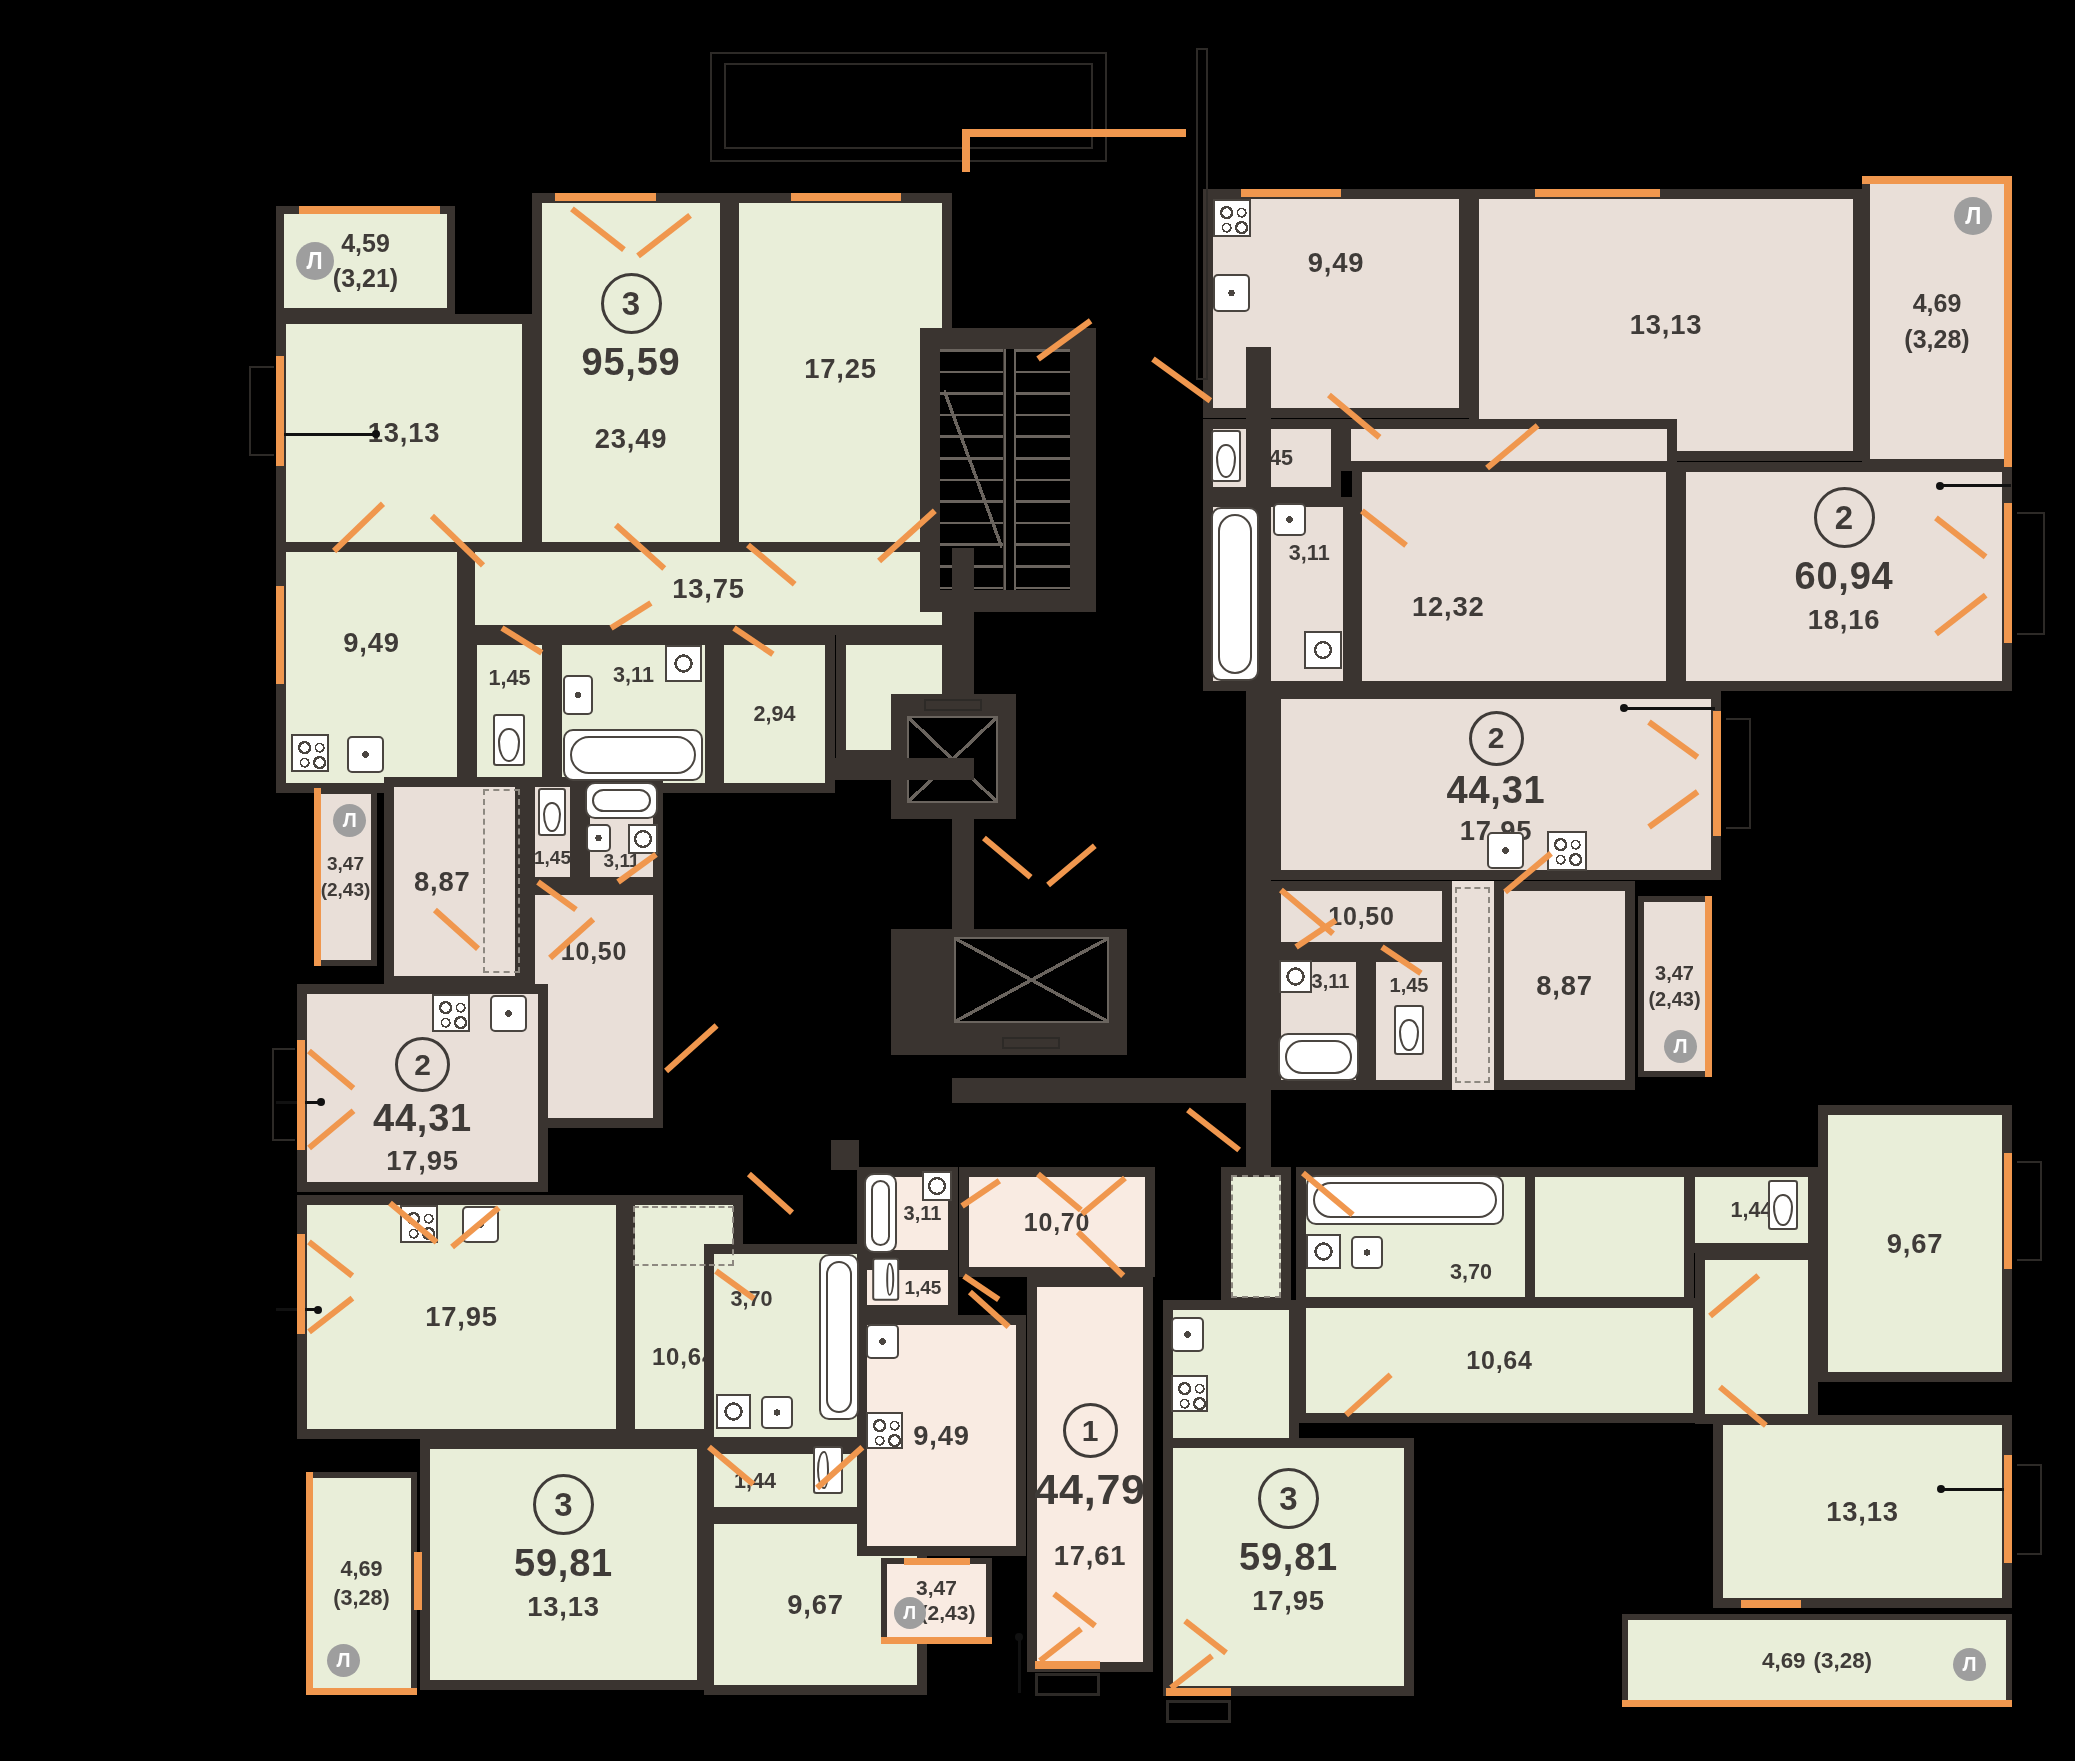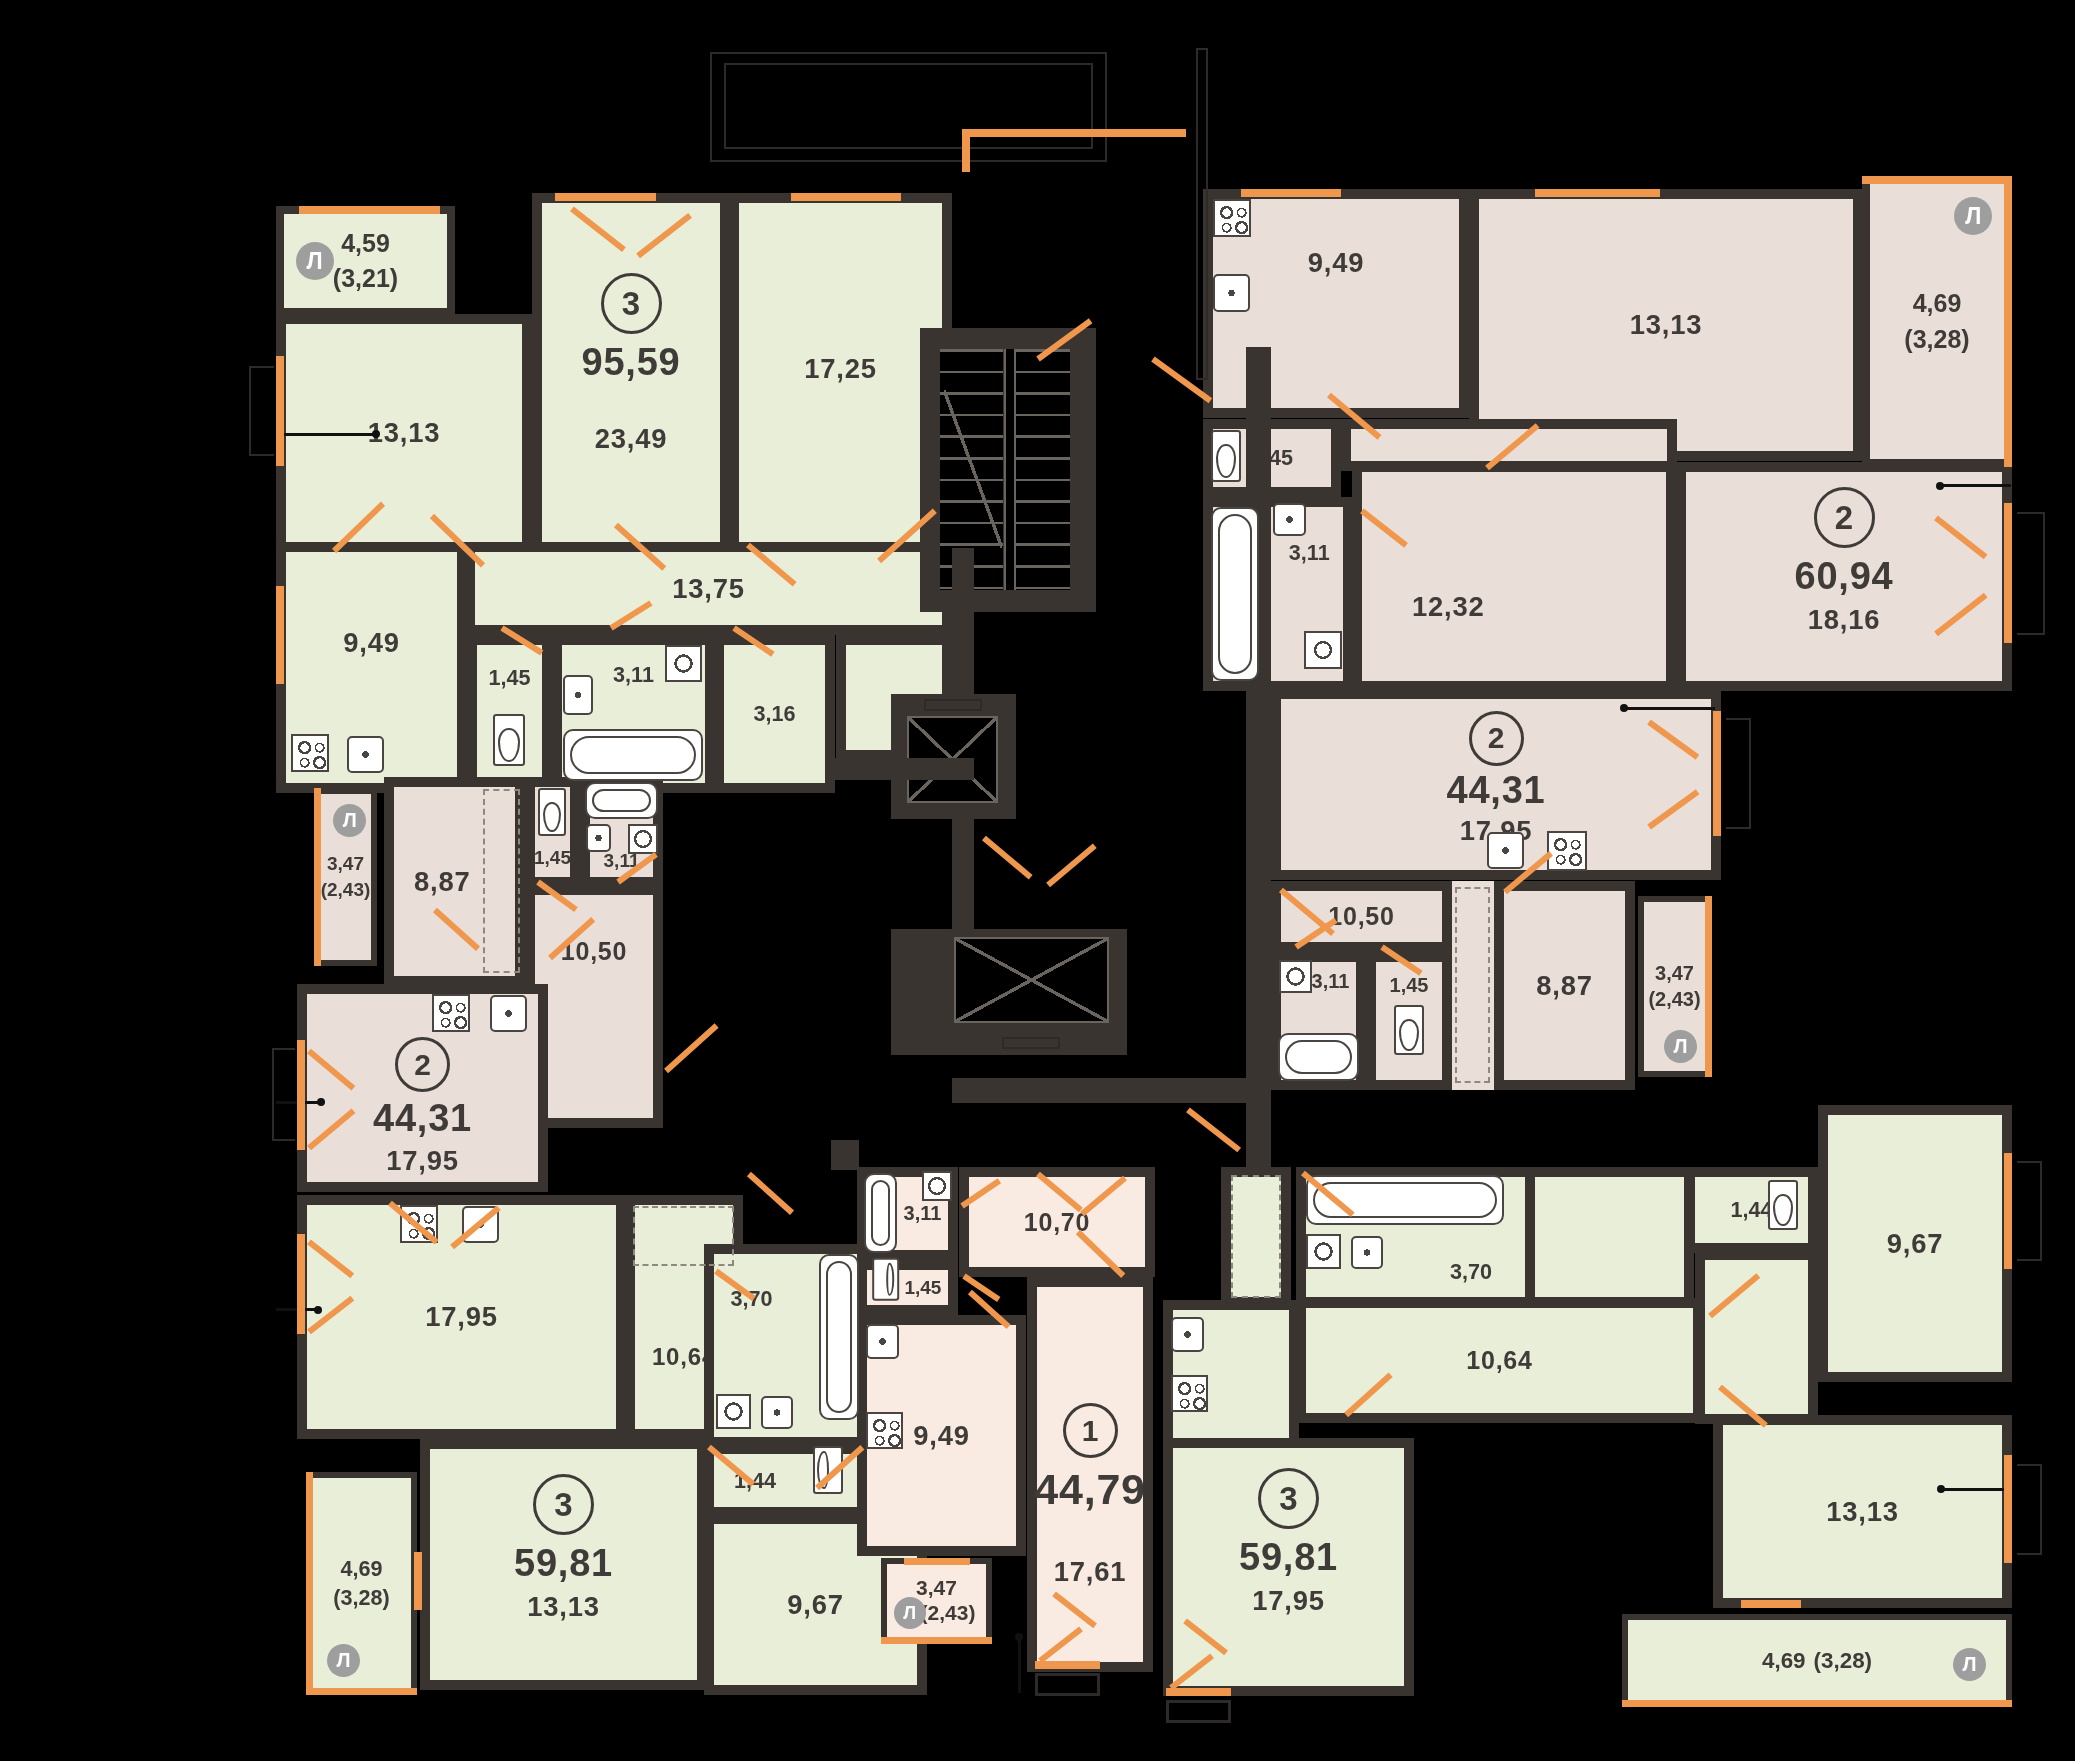--- a/index.html
+++ b/index.html
@@ -83,21 +83,21 @@
     <span class="sub">1,45</span>
   </div>
   <div class="fx toilet" style="left:493px;top:714px;width:32px;height:52px;"></div>
   <div class="room green" style="left:552px;top:635px;width:163px;height:158px;justify-content:flex-start;padding-top:16.6px;">
     <span class="sub">3,11</span>
   </div>
   <div class="fx washer" style="left:665px;top:645px;width:37px;height:37px;"></div>
   <div class="fx sink" style="left:563px;top:675px;width:30px;height:40px;"></div>
   <div class="fx tub" style="left:563px;top:729px;width:140px;height:52px;"></div>
   <div class="room green" style="left:714px;top:635px;width:121px;height:158px;">
-    <span class="sub">3,16</span>
+    <span class="sub">2,94</span>
   </div>
   <div class="room green" style="left:836px;top:635px;width:116px;height:125px;"></div>
 
   <div class="ob" style="left:276px;top:356px;width:8.3px;height:110px;"></div>
   <div class="bracket" style="left:249px;top:366px;width:25px;height:90px;border-right:none;"></div>
   <div class="ob" style="left:276px;top:586px;width:8.3px;height:98px;"></div>
   <div class="ob" style="left:555px;top:193px;width:101px;height:8.3px;"></div>
   <div class="ob" style="left:791px;top:193px;width:110px;height:8.3px;"></div>
   <div class="door" style="left:572px;top:206px;width:66px;transform:rotate(38deg);"></div>
   <div class="door" style="left:638px;top:253px;width:66px;transform:rotate(-38deg);"></div>
@@ -314,21 +314,21 @@
   <div class="room pink" style="left:857px;top:1315px;width:169px;height:241px;">
     <span class="lbl">9,49</span>
   </div>
   <div class="fx sink" style="left:866px;top:1324px;width:33px;height:35px;"></div>
   <div class="fx stove" style="left:866px;top:1412px;width:37px;height:37px;"></div>
   <div class="room pink" style="left:1027px;top:1277px;width:126px;height:395px;justify-content:flex-start;padding-top:116px;gap:6.6px;">
     <div class="circle" style="width:55px;height:55px;font-size:30px;">
         <span>1</span>
       </div>
     <span class="area" style="font-size:43px">44,79</span>
-    <span class="lbl" style="margin-top:36px">17,61</span>
+    <span class="lbl" style="margin-top:20px">17,61</span>
   </div>
   <div class="room pink" style="left:881px;top:1558px;width:111px;height:85px;border-width:6.6px;gap:1.7px;">
     <span class="sub" style="font-size:21px">3,47</span>
     <span class="sub" style="font-size:21px;margin-left:23px">(2,43)</span>
     <div class="badge" style="width:32px;height:32px;font-size:18.3px;left:6.6px;bottom:8.3px;top:auto;">Л</div>
   </div>
   <div class="ob" style="left:881px;top:1637px;width:111px;height:6.6px;"></div>
   <div class="ob" style="left:904px;top:1558px;width:66px;height:6.6px;"></div>
 
   <div class="door" style="left:1038px;top:1171px;width:56px;transform:rotate(40deg);"></div>

